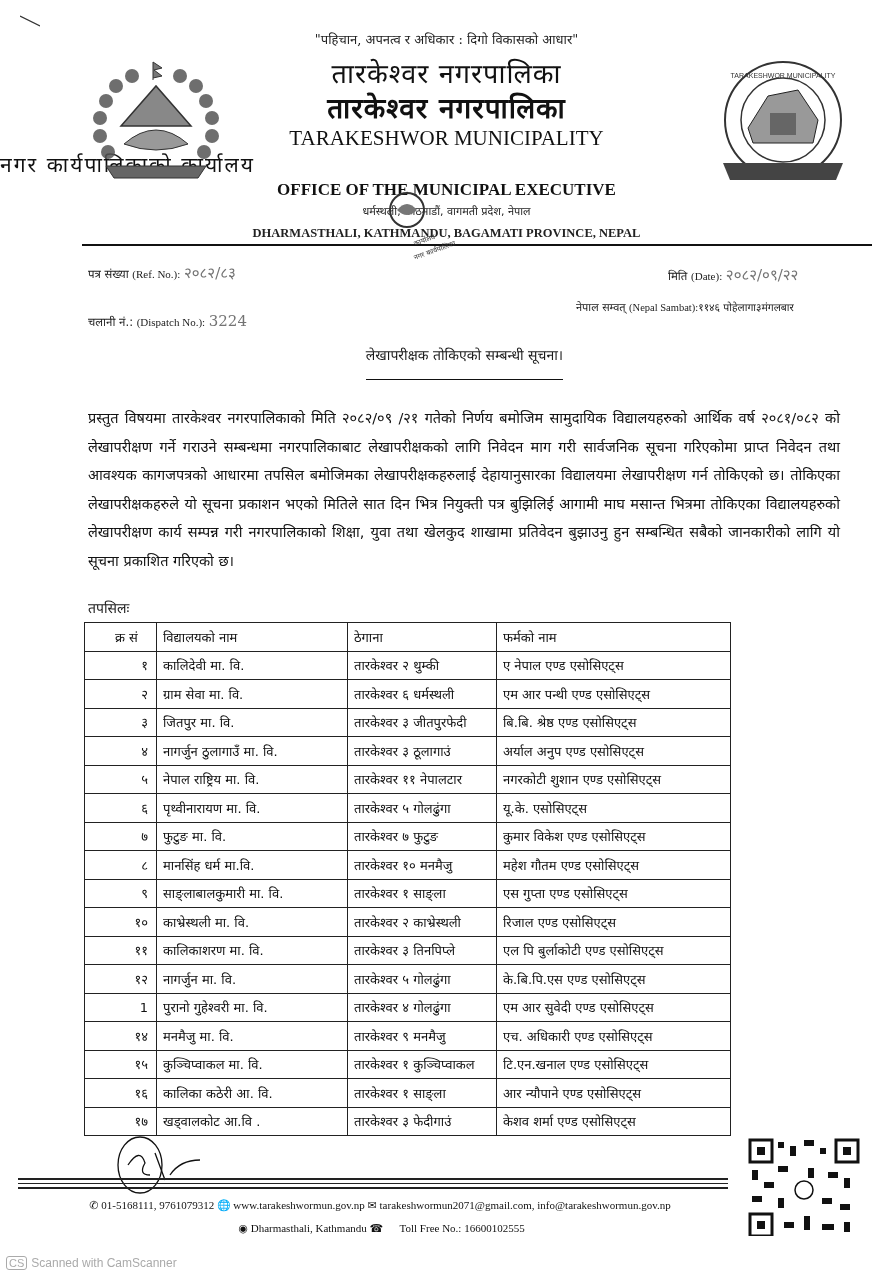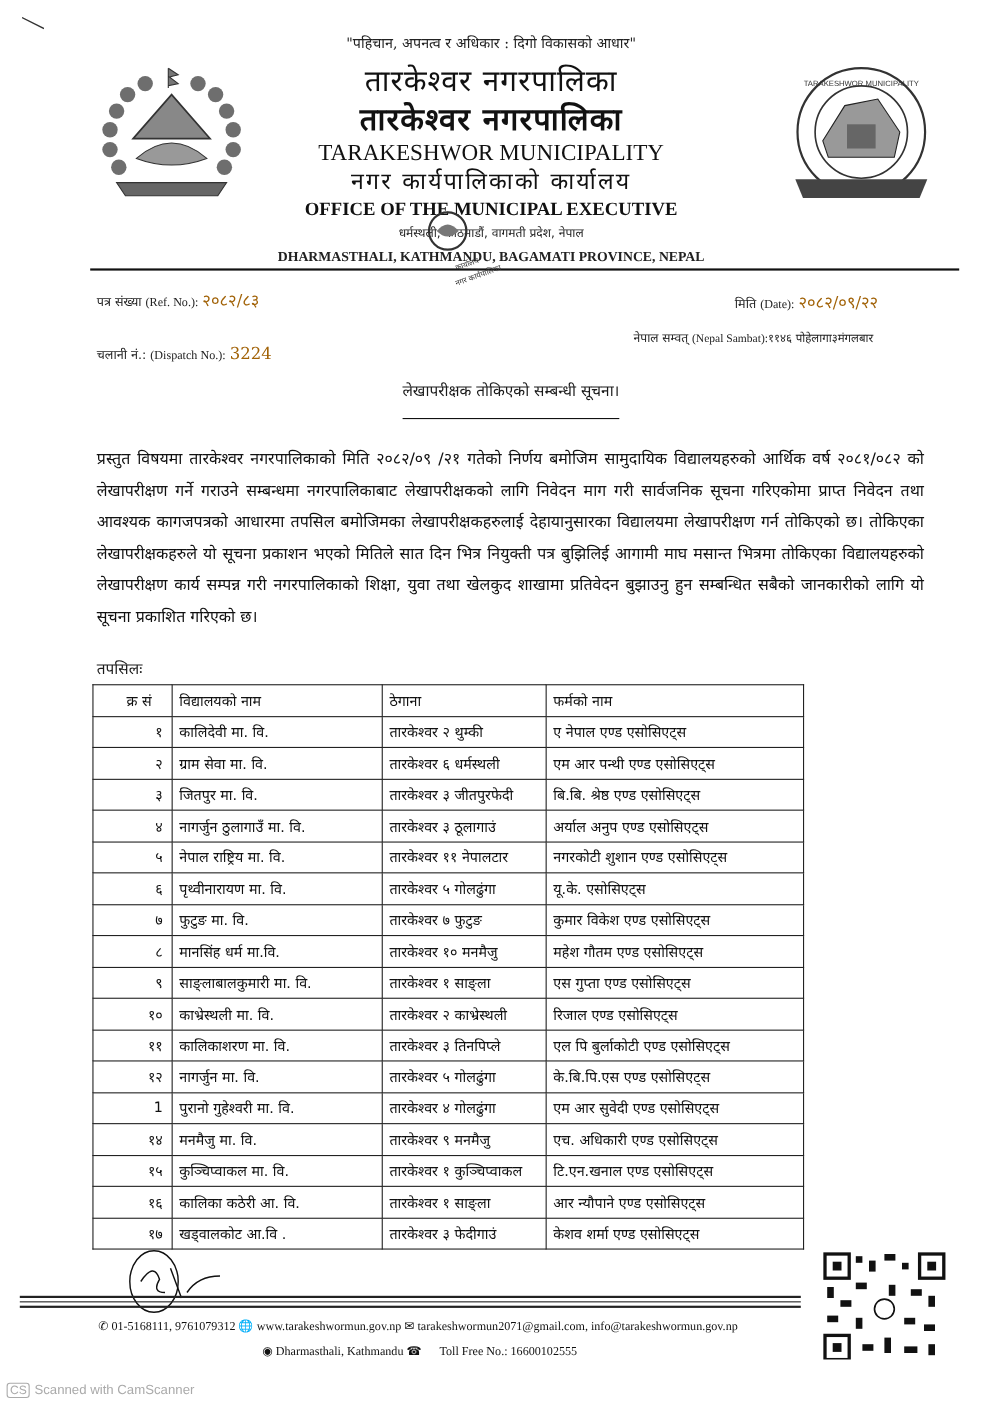--- a/index.html
+++ b/index.html
@@ -2,30 +2,30 @@
 <html><head>
 <meta charset="utf-8">
 <style>
   html, body { margin:0; padding:0; }
   body { width:893px; height:1280px; background:#ffffff; position:relative; overflow:hidden; font-family:"DejaVu Sans", sans-serif; color:#1a1a1a; }
   .abs { position:absolute; }
   .motto { left:0; width:893px; top:30px; text-align:center; font-family:"DejaVu Serif", serif; font-size:13px; color:#222; }
   .title-np { left:0; width:893px; top:54px; text-align:center; font-family:"DejaVu Serif", serif; font-size:27px; color:#111; letter-spacing:1px; }
   .title-np2 { left:0; width:893px; top:88px; text-align:center; font-family:"DejaVu Serif", serif; font-size:28px; font-weight:bold; color:#111; letter-spacing:1px; }
   .title-en { left:0; width:893px; top:126px; text-align:center; font-family:"Liberation Serif", serif; font-size:21px; color:#111; }
-  .office-np { left:0; width:893px; top:150px; text-align:center; font-family:"DejaVu Serif", serif; font-size:21px; color:#111; letter-spacing:2px; }
+  .office-np { left:0; width:893px; top:150px; font-family:"DejaVu Serif", serif; font-size:21px; color:#111; letter-spacing:2px; }
   .office-en { left:0; width:893px; top:180px; text-align:center; font-family:"Liberation Serif", serif; font-size:17px; font-weight:bold; color:#111; }
   .addr-np { left:0; width:893px; top:203px; text-align:center; font-family:"DejaVu Sans", sans-serif; font-size:11px; color:#222; }
   .addr-en { left:0; width:893px; top:226px; text-align:center; font-family:"Liberation Serif", serif; font-size:12.5px; font-weight:bold; color:#222; }
   .hr-top { left:82px; width:790px; top:244px; height:2px; background:#111; }
   .logo-left { left:86px; top:56px; width:140px; height:130px; }
   .logo-right { left:708px; top:58px; width:150px; height:130px; }
   .stamp { left:375px; top:188px; width:100px; height:100px; }
   .meta { font-family:"DejaVu Sans", sans-serif; font-size:11.5px; color:#222; }
-  .meta .hw { font-family:"DejaVu Serif", serif; font-size:15px; color:#a16207; }
+  .meta .hw { font-family:"DejaVu Serif", serif; font-size:15px; color:#737373; }
   .meta .en { font-family:"Liberation Serif", serif; font-size:11px; }
   .notice-title { left:0; width:893px; top:345px; text-align:center; font-size:14px; }
   .notice-title span { border-bottom:1.5px solid #111; padding-bottom:16px;margin-left:36px; }
   .body-text { left:88px; width:752px; top:404px; font-size:14.5px; line-height:28.6px; text-align:justify; color:#111; }
   .tapsil { left:88px; top:598px; font-size:14px; }
   table.list { position:absolute; left:84px; top:622px; width:647px; border-collapse:collapse; font-size:13px; color:#111; }
   table.list td { border:1px solid #222; height:27.5px; padding:0 6px; white-space:nowrap; }
   table.list td.sn { width:33px; text-align:right; padding-right:8px; }
   table.list td.sc { width:178px; }
   table.list td.ad { width:136px; }

